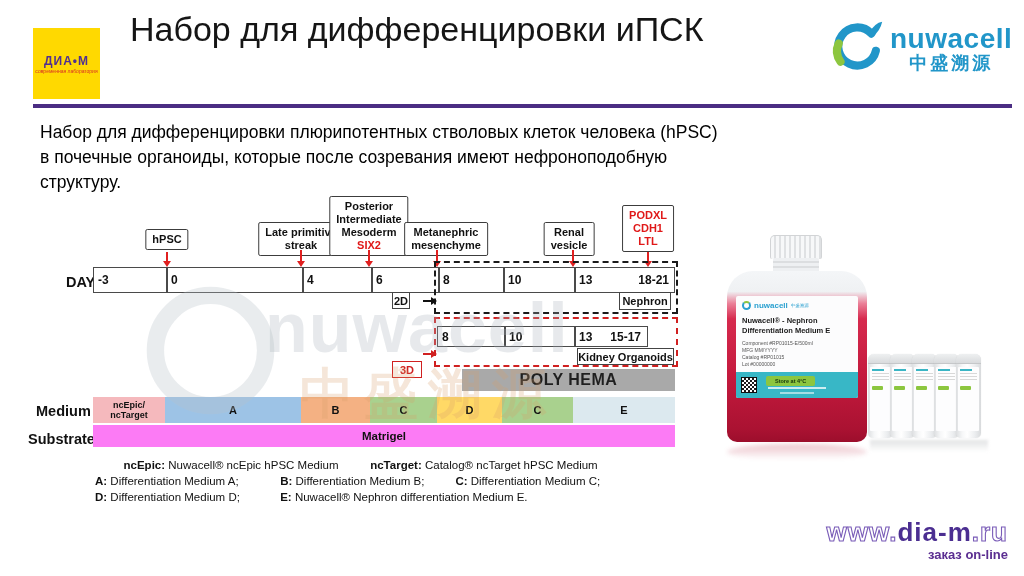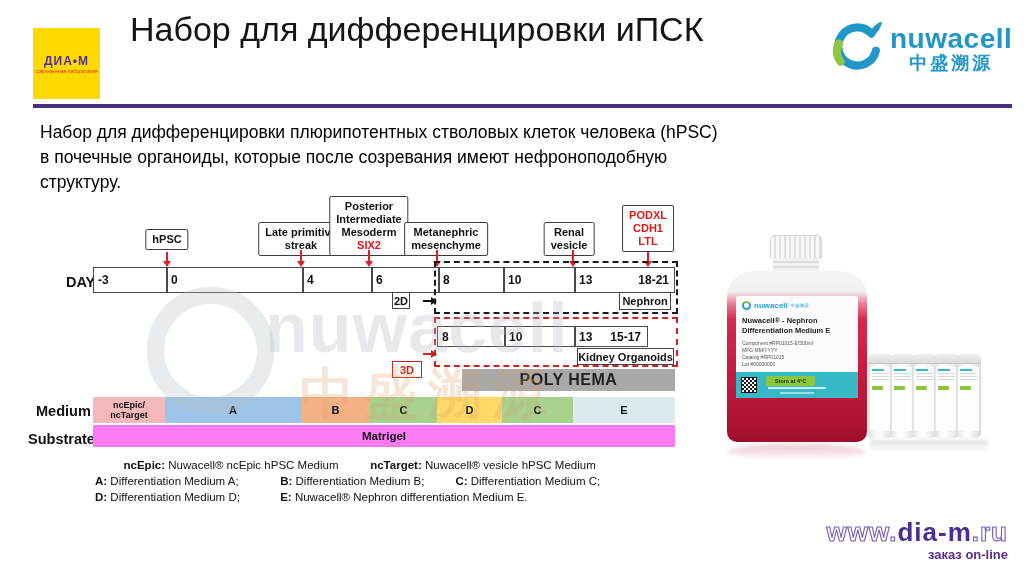--- a/index.html
+++ b/index.html
@@ -230,21 +230,21 @@
   </div>
 
   <div class="rowlab" style="left:28px; top:431px;">Substrate</div>
   <div class="matrigel">
     <span>Matrigel</span>
   </div>
 
   <div class="legend">
     <div>
       <span class="li1"><b>ncEpic:</b> <span>Nuwacell® ncEpic  hPSC Medium</span></span>
-      <span><b>ncTarget:</b> <span>Nuwacell® vesicle  hPSC Medium</span></span>
+      <span><b>ncTarget:</b> <span>Catalog® ncTarget  hPSC Medium</span></span>
     </div>
     <div>
       <span class="li2"><b>A:</b> <span>Differentiation Medium A;</span></span>
       <span class="li3"><b>B:</b> <span>Differentiation Medium B;</span></span>
       <span><b>C:</b> <span>Differentiation Medium C;</span></span>
     </div>
     <div>
       <span class="li2"><b>D:</b> <span>Differentiation Medium D;</span></span>
       <span><b>E:</b> <span>Nuwacell® Nephron differentiation Medium E.</span></span>
     </div>

